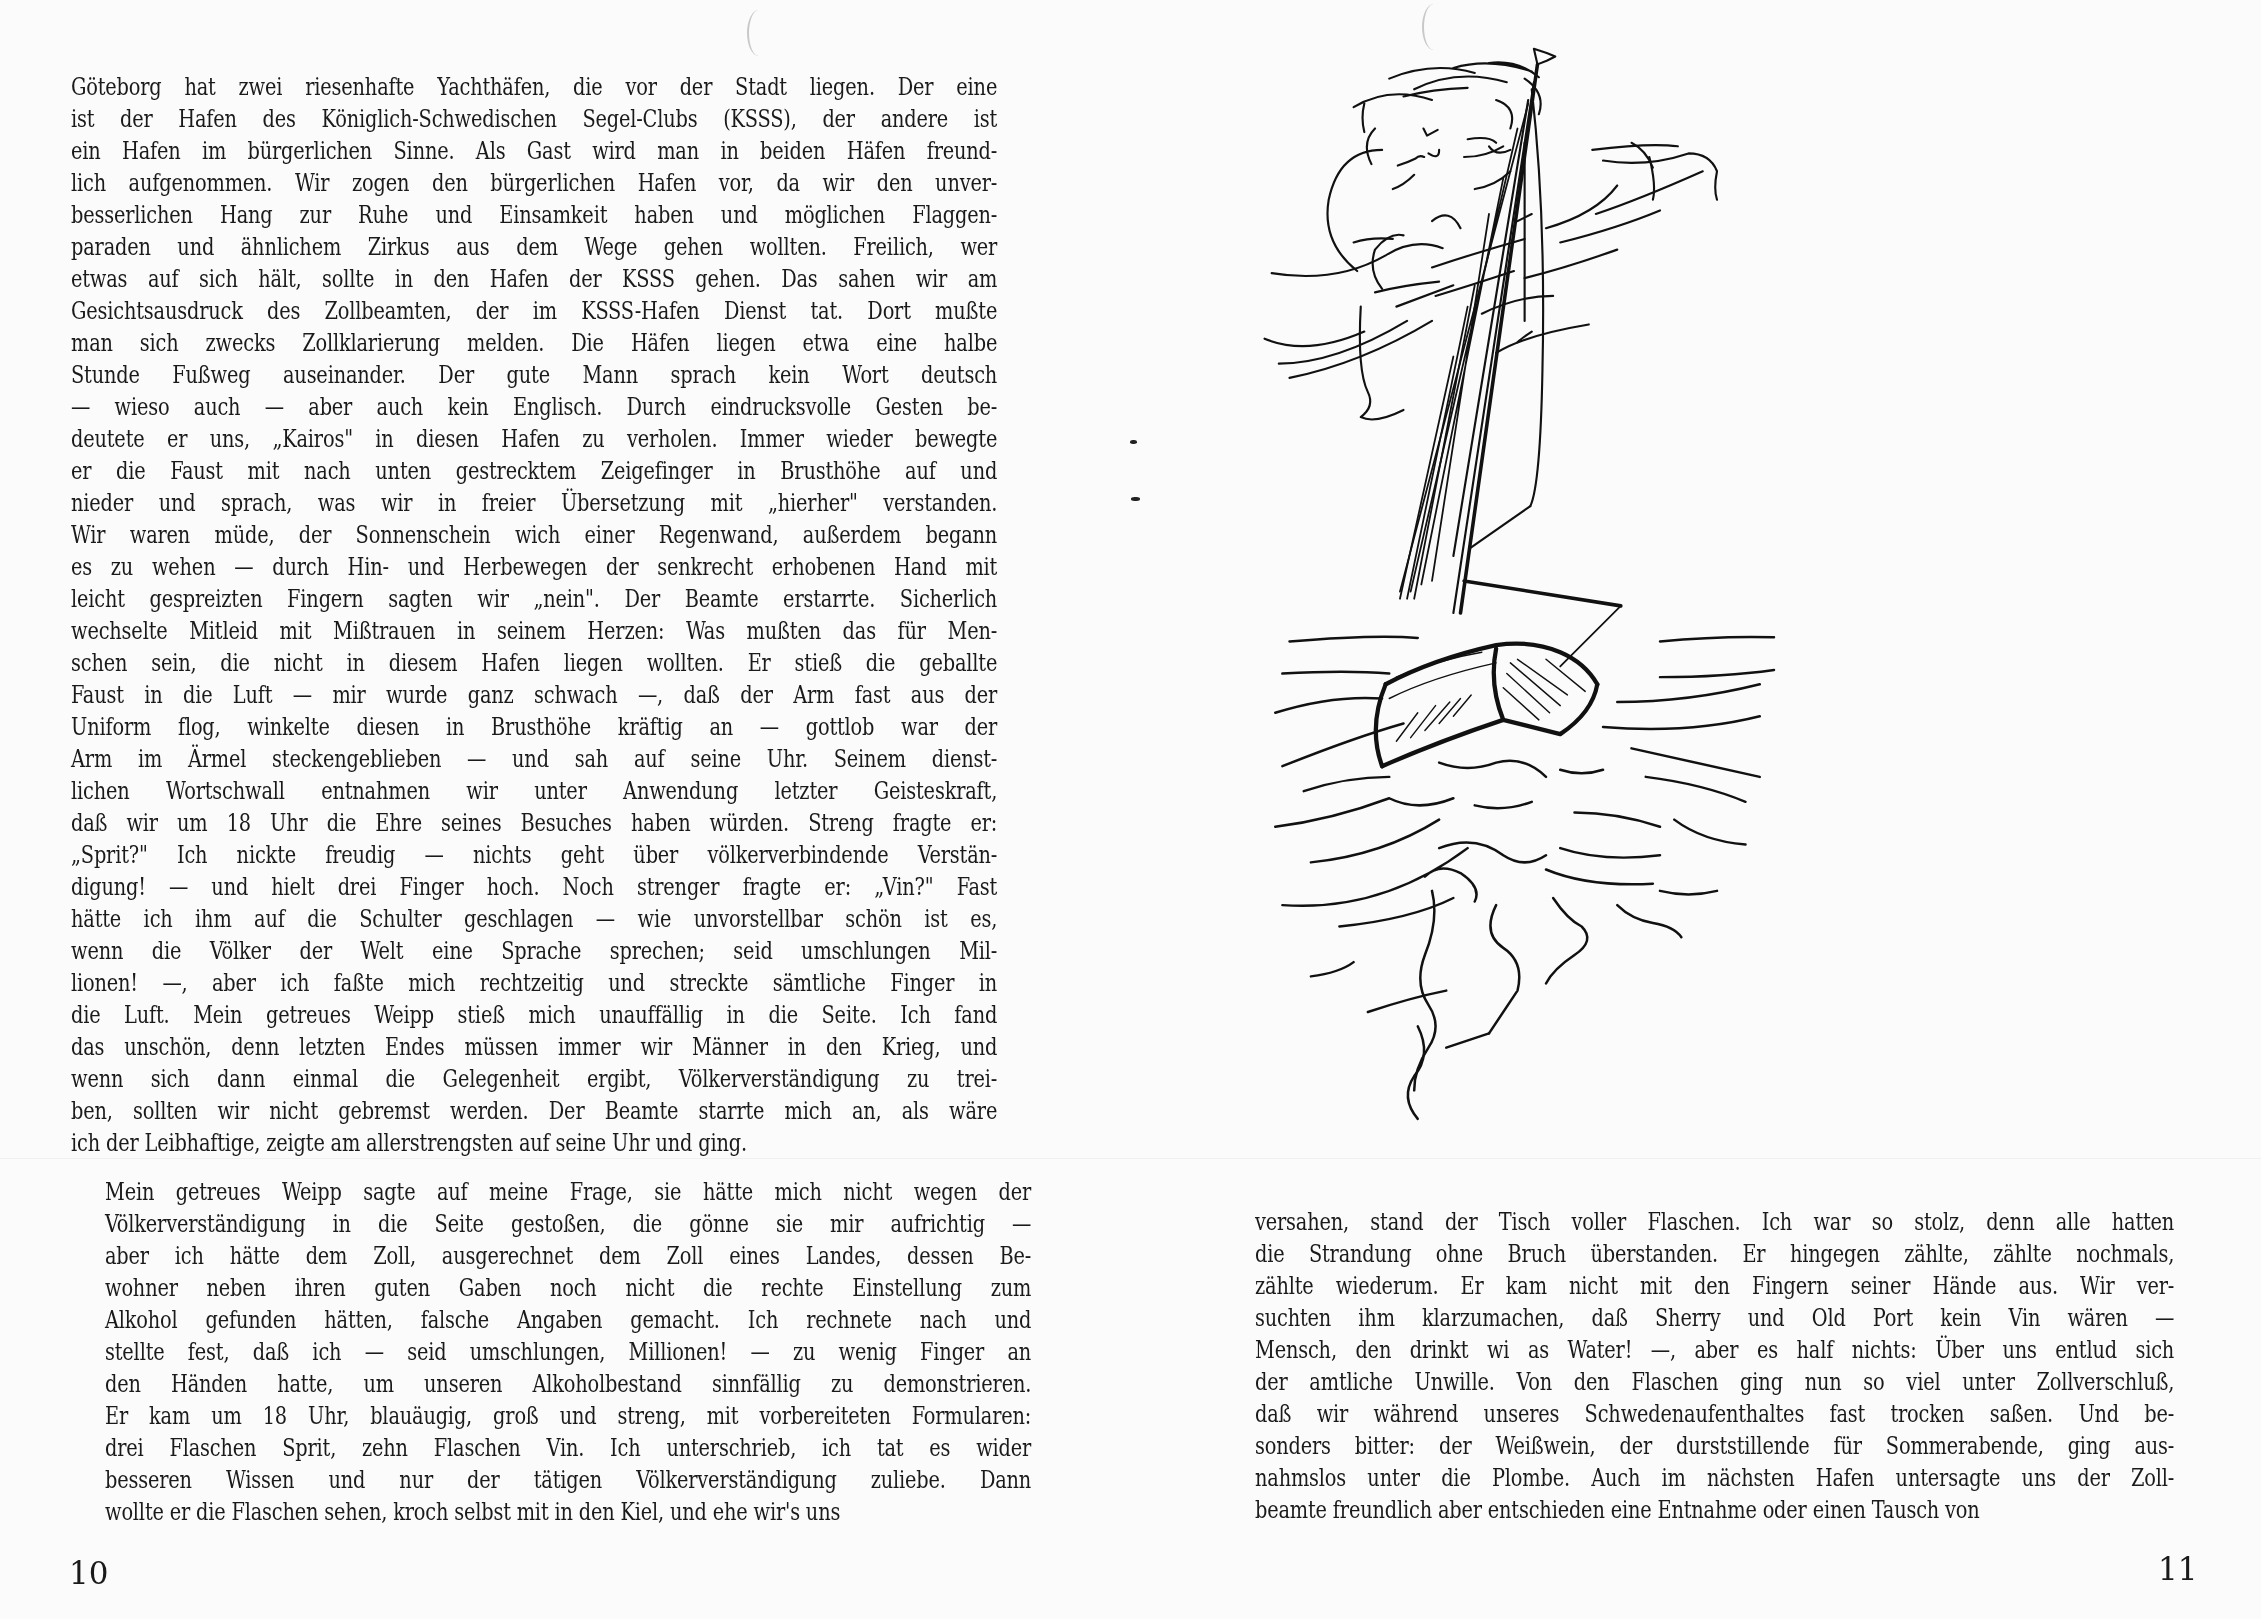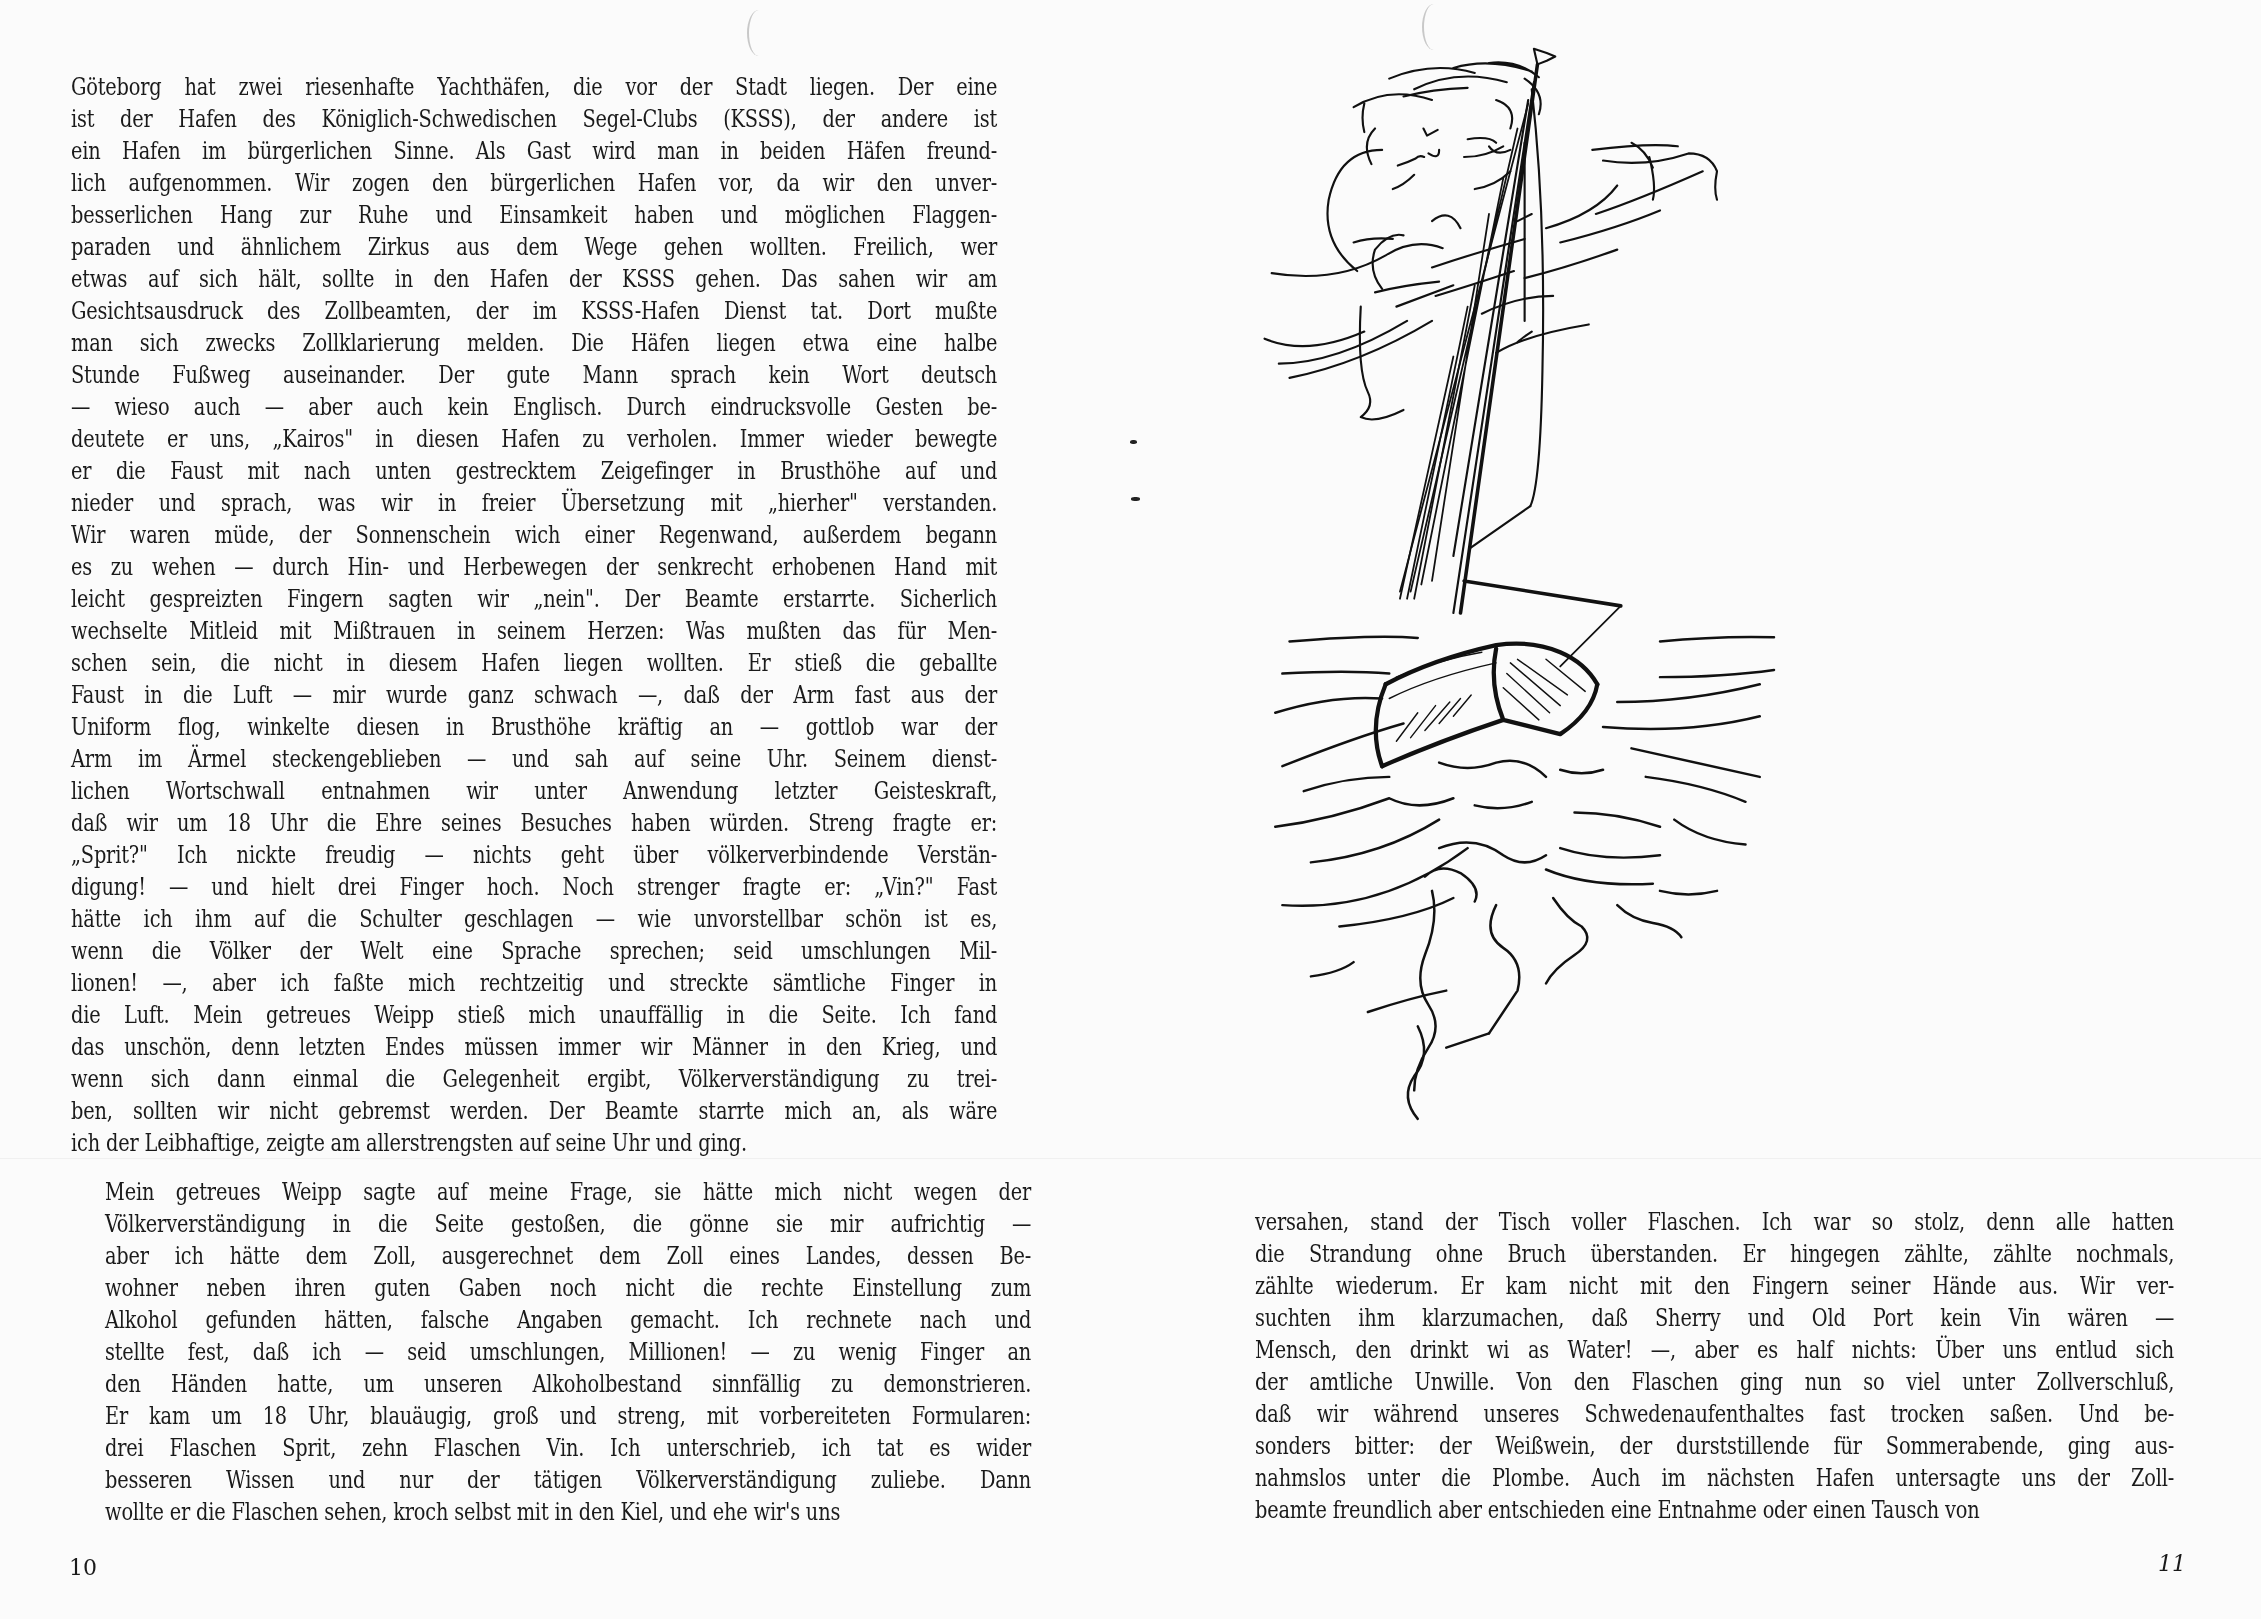--- a/index.html
+++ b/index.html
@@ -14,21 +14,21 @@
   .seam { position: absolute; left: 0; width: 2261px; top: 1158px; height: 1.4px; background: #f0f0f0; }
   .punch { position: absolute; width: 21.4px; height: 46px; border-left: 2.9px solid #c8c8c8; border-radius: 50% 0 0 50%; }
   .text-block {
     position: absolute; margin: 0;
     font-size: 25px; line-height: 32px; letter-spacing: -0.2px;
     font-stretch: condensed;
   }
   .text-block .line { display: block; white-space: nowrap; text-align: justify; text-align-last: justify; height: 32px; }
   .text-block .line.last { text-align-last: left; }
   .lb { transform: scaleX(0.86); transform-origin: left top; width: 116.3%; }
-  .page-number { position: absolute; font-size: 22px; }
+  .page-number { position: absolute; font-size: 31px; }
   .stray { position: absolute; background: #222; border-radius: 40%; }
   svg.illu { position: absolute; left: 1261px; top: 0; }
 </style>
 </head>
 <body>
 
 <div class="seam"></div>
 
 <div class="page page-left">
   <div class="punch" style="left:747px; top:10px;"></div>
@@ -98,21 +98,21 @@
       <span class="line lb">zählte wiederum. Er kam nicht mit den Fingern seiner Hände aus. Wir ver-</span>
       <span class="line lb">suchten ihm klarzumachen, daß Sherry und Old Port kein Vin wären —</span>
       <span class="line lb">Mensch, den drinkt wi as Water! —, aber es half nichts: Über uns entlud sich</span>
       <span class="line lb">der amtliche Unwille. Von den Flaschen ging nun so viel unter Zollverschluß,</span>
       <span class="line lb">daß wir während unseres Schwedenaufenthaltes fast trocken saßen. Und be-</span>
       <span class="line lb">sonders bitter: der Weißwein, der durststillende für Sommerabende, ging aus-</span>
       <span class="line lb">nahmslos unter die Plombe. Auch im nächsten Hafen untersagte uns der Zoll-</span>
       <span class="line lb last">beamte freundlich aber entschieden eine Entnahme oder einen Tausch von</span>
     </div>
 
-  <div class="page-number" style="left:1028px; top:1551px;font-style:italic;">11</div>
+  <div class="page-number" style="left:1028px; top:1551px;">11</div>
 </div>
 
 <svg class="illu" width="969" height="1169" viewBox="0 0 1360 1640" fill="none" stroke="#111" stroke-linecap="round" stroke-linejoin="round">
 
   <g stroke-width="3">
     <path d="M130 150 q50 -30 110 -10 M180 110 q60 -25 120 -8 M270 95 q50 -15 110 5 M320 88 q40 -5 70 20 M370 110 q30 20 20 50 M330 140 q30 10 20 40"></path>
     <path d="M145 145 q-5 20 0 40 M160 180 q-20 20 -5 50 M170 210 q-60 0 -75 70 q-10 60 40 100"></path>
     <path d="M200 135 q40 -10 90 -12 M215 125 q60 -30 130 -10"></path>
     <path d="M235 215 q15 10 15 -5 M185 265 q15 -5 30 -20"></path>
     <path d="M320 205 q10 15 30 5 M300 265 q30 -5 50 -25 M285 220 q30 0 55 -15 M290 195 q30 -5 40 5"></path>

